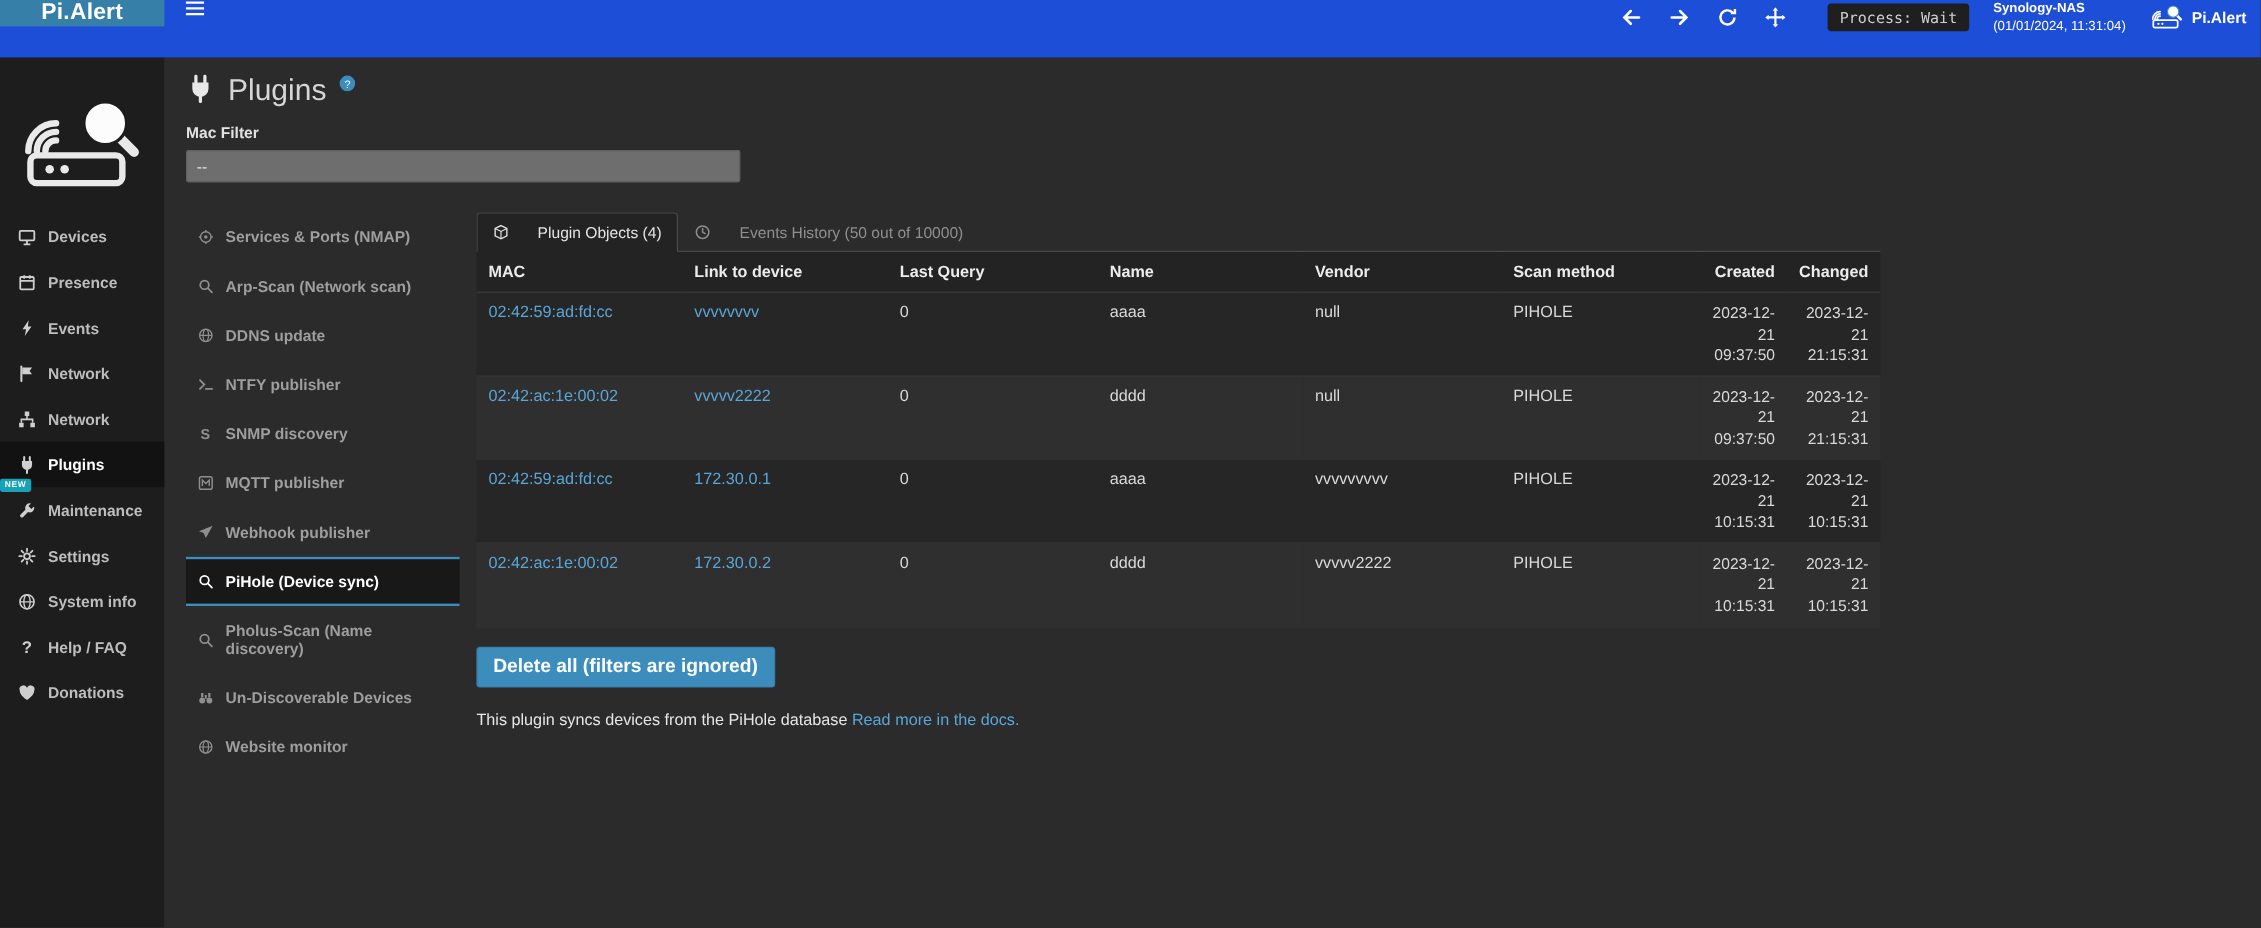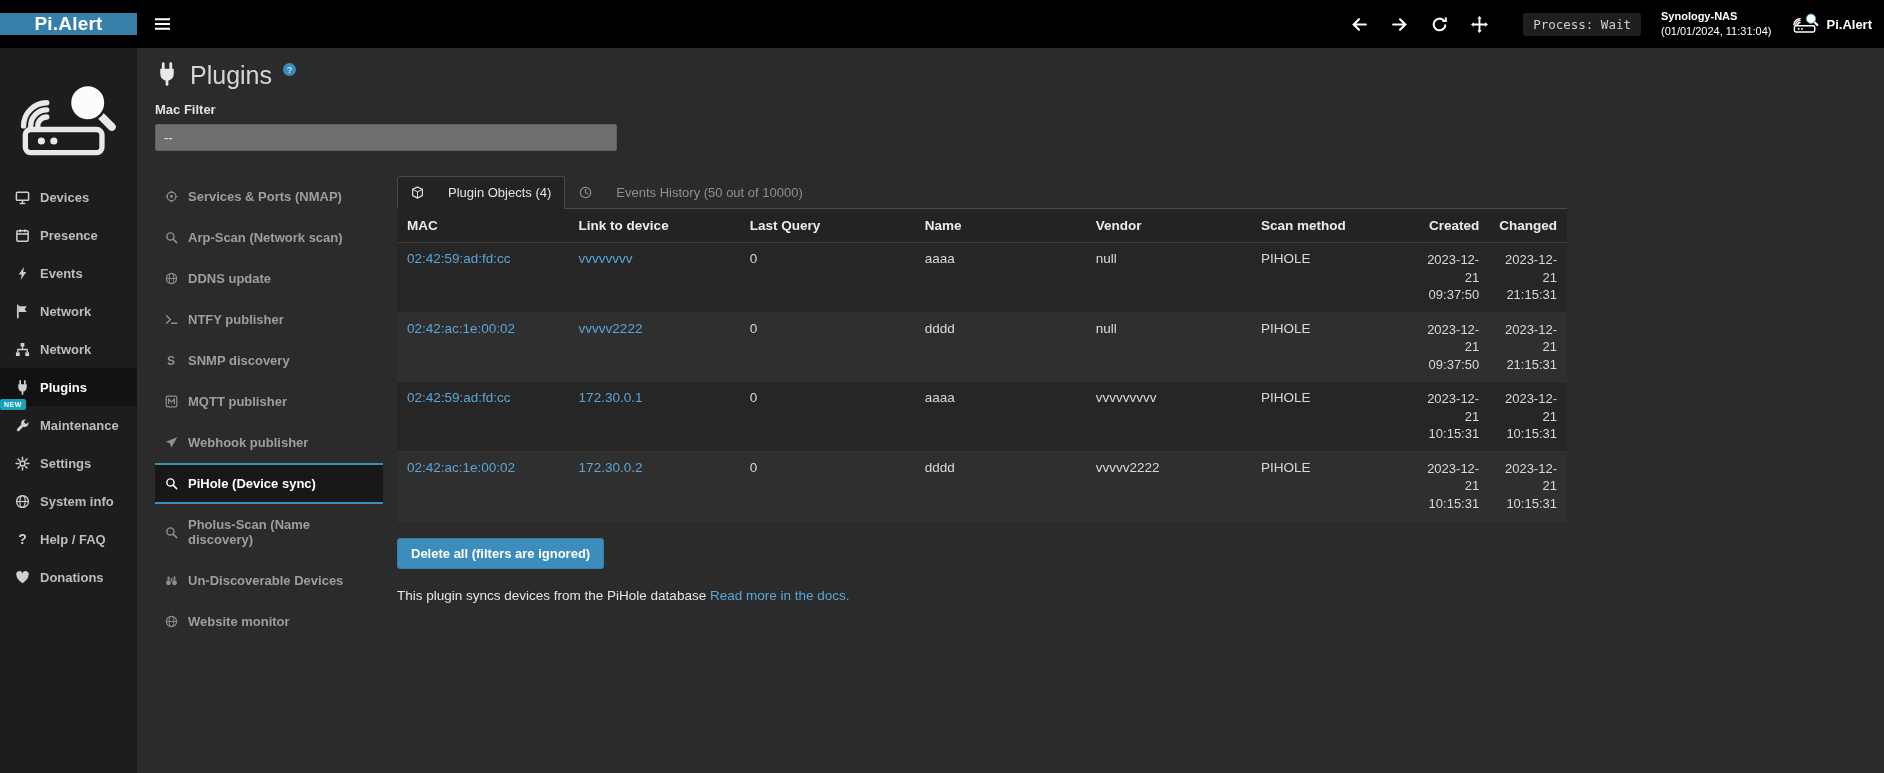--- a/index.html
+++ b/index.html
@@ -1,20 +1,20 @@
 <!DOCTYPE html>
 <html><head>
 <meta charset="utf-8">
 <style>
   *{box-sizing:border-box;margin:0;padding:0}
   html,body{width:1884px;height:773px;overflow:hidden;background:#2b2b2b;
     font-family:"Liberation Sans",sans-serif}
 
   
-  .topbar{height:48px;background:#000000;display:flex;align-items:center;color:#fff}
+  .topbar{height:48px;background:#1d4ed8;display:flex;align-items:flex-start;color:#fff}
   .brand{width:137px;background:#367fa9;display:flex;align-items:center;justify-content:center;
     font-size:19px;font-weight:bold;letter-spacing:.2px}
   .burger{display:flex;align-items:center;padding:0 17px;cursor:pointer;color:#fff}
   .burger svg{width:17px;height:14px}
   .tb-right{margin-left:auto;display:flex;align-items:center;padding-right:12px}
   .nav-arrows{display:flex;gap:20px;margin-right:34px}
   .tb-ic{width:20px;height:20px;display:inline-flex;align-items:center;justify-content:center;
     color:#fff;cursor:pointer}
   .tb-ic svg{width:17px;height:17px}
   .proc-badge{font-family:"DejaVu Sans Mono",monospace;font-size:12.5px;background:#1f1f1f;
@@ -78,21 +78,21 @@
   td a{color:#5aa6d8;text-decoration:none;cursor:pointer}
   th:nth-child(1),td:nth-child(1){width:172px}
   th:nth-child(2),td:nth-child(2){width:172px}
   th:nth-child(3),td:nth-child(3){width:176px}
   th:nth-child(4),td:nth-child(4){width:172px}
   th:nth-child(5),td:nth-child(5){width:166px}
   th:nth-child(6),td:nth-child(6){width:166px}
   th:nth-child(7),td:nth-child(7){width:73px;text-align:right}
   th:nth-child(8),td:nth-child(8){width:73px;text-align:right}
   .dt{line-height:1.35;font-size:13px}
-  .delete-btn{margin-top:16px;background:#3c8dbc;border:1px solid #367fa9;color:#fff;font-size:13px;
+  .delete-btn{margin-top:16px;background:#3c8dbc;border:1px solid #367fa9;color:#fff;font-size:16px;
     font-weight:600;padding:7px 13px;border-radius:3px;cursor:pointer;
     font-family:"Liberation Sans",sans-serif}
   .note{margin-top:19px;font-size:13.5px;color:#e6e6e6}
   .note a{color:#5aa6d8;text-decoration:none;cursor:pointer}
 </style>
 </head>
 <body>
 
 <div class="topbar">
   <div class="brand">Pi.Alert</div>

